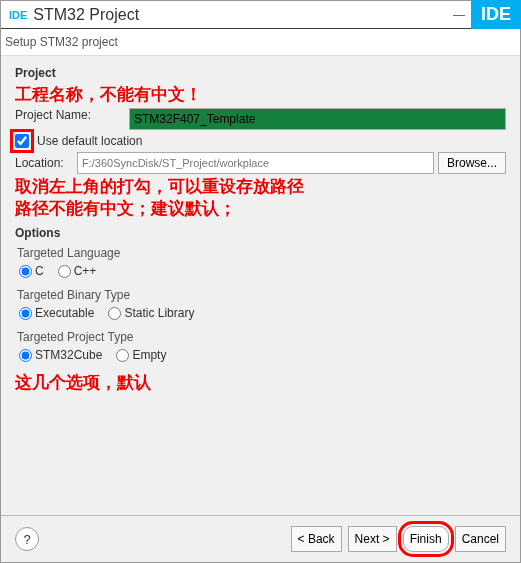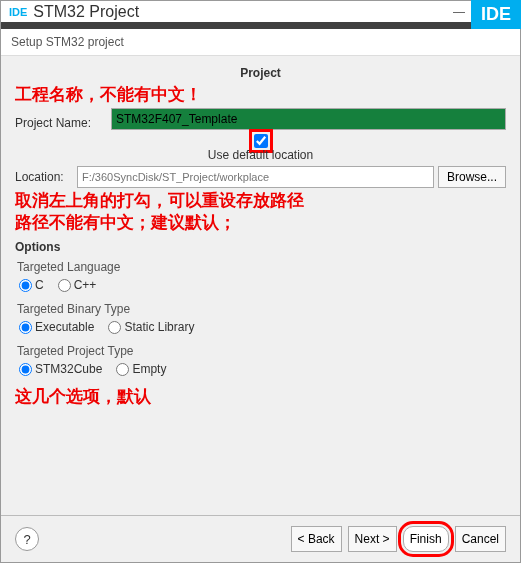--- a/index.html
+++ b/index.html
@@ -14,21 +14,21 @@
     .window {
       width: 521px;
       height: 563px;
       background: #f0f0f0;
       border: 1px solid #999;
       display: flex;
       flex-direction: column;
     }
     .titlebar {
       background: #fff;
-      border-bottom: 7px solid #404040;
+      border-bottom: 1px solid #404040;
       padding: 4px 8px;
       display: flex;
       align-items: center;
       justify-content: space-between;
       height: 28px;
     }
     .titlebar-left {
       display: flex;
       align-items: center;
       gap: 6px;
@@ -56,58 +56,57 @@
       border: none;
       cursor: pointer;
       display: flex;
       align-items: center;
       justify-content: center;
       font-size: 12px;
       color: #555;
     }
     .subtitle-bar {
       background: #fff;
-      padding: 6px 10px;
+      padding: 6px 4px;
       font-size: 12px;
       color: #555;
       border-bottom: 1px solid #ddd;
     }
     .content {
       flex: 1;
       padding: 10px 14px;
       overflow-y: auto;
       background: #f0f0f0;
       position: relative;
     }
     .form-row {
       display: flex;
-      align-items: flex-end;
-      gap: 6px;
+      align-items: flex-start;
+      gap: 24px;
       margin-bottom: 4px;
     }
     .form-label {
       font-size: 12px;
       color: #333;
       min-width: 90px;
     }
     .form-input {
       flex: 1;
       height: 22px;
       border: 1px solid #aaa;
       background: #15803d;
       padding: 2px 4px;
       font-size: 12px;
       outline: none;
     }
     .checkbox-row {
       display: flex;
       align-items: center;
-      gap: 0;
+      gap: 8px;
       margin-bottom: 4px;
-      flex-direction: column;
     }
     .checkbox-row label {
       font-size: 12px;
       color: #333;
     }
     .checkbox-circled {
       outline: 3px solid red;
       outline-offset: 2px;
       border-radius: 50%;
     }
@@ -219,21 +218,20 @@
       font-size: 17px;
       font-weight: bold;
       line-height: 1.3;
       margin: 2px 0 2px 0;
     }
     .project-section-title {
       font-size: 12px;
       color: #333;
       font-weight: bold;
       margin-bottom: 4px;
-      text-align: center;
     }
     input[type="checkbox"] {
       width: 14px;
       height: 14px;
     }
     input[type="radio"] {
       width: 13px;
       height: 13px;
     }
   </style>

